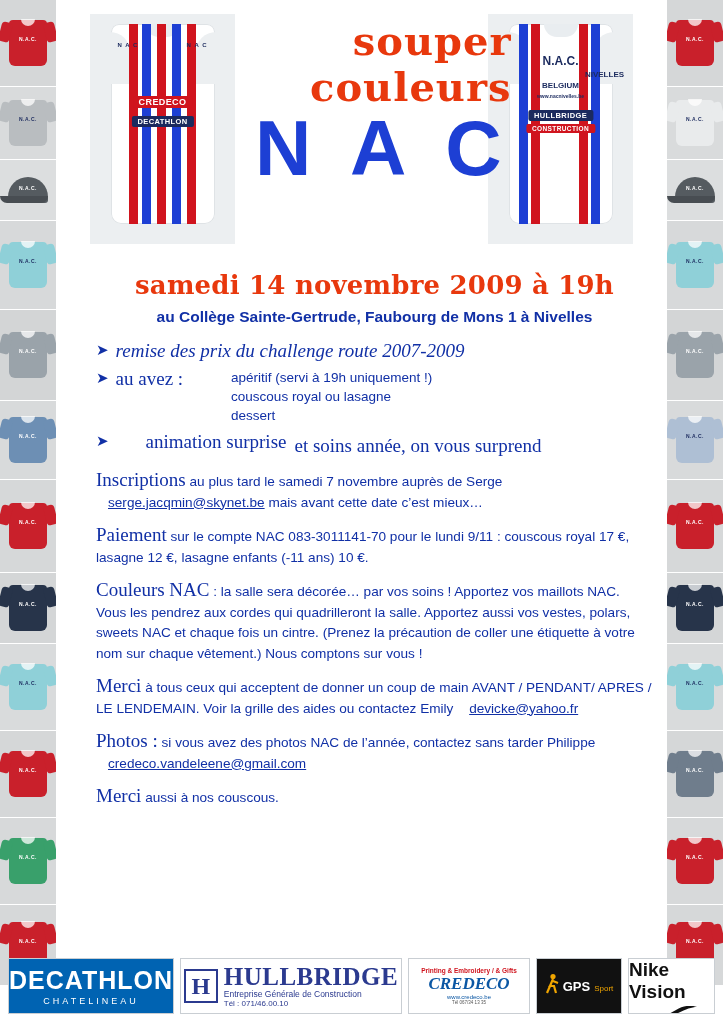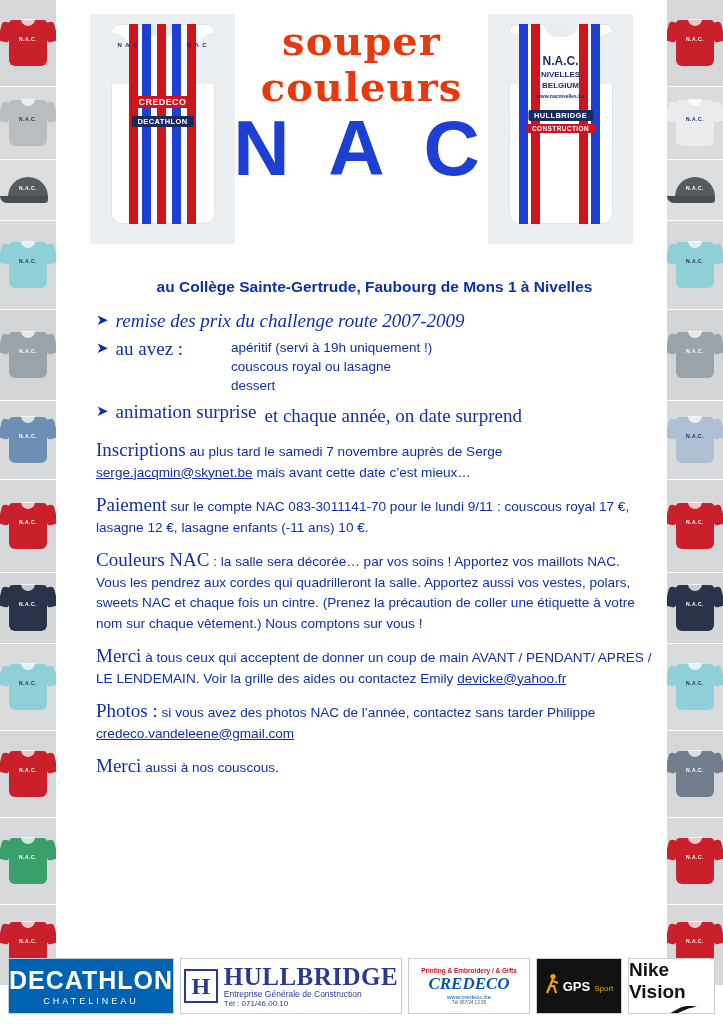--- a/index.html
+++ b/index.html
@@ -98,21 +98,21 @@
     background:#d0141e; color:#fff; font-family:"Liberation Sans",sans-serif;
     font-weight:bold; letter-spacing:.4px; padding:1px 6px; border-radius:2px;
   }
   .chip.dark { background:#1b2a5e; }
   .shoulderTxt {
     position:absolute; top:18px; font-family:"Liberation Sans",sans-serif;
     font-size:6px; font-weight:bold; color:#1b2a5e; letter-spacing:1px;
   }
 
   
-  .title-wrap { position:absolute; left:50%; transform:translateX(-50%); top:18px; width:300px; text-align:center; }
+  .title-wrap { position:absolute; left:50%; transform:translateX(-50%); top:18px; width:300px; text-align:right; }
   .souper, .couleurs {
     font-family:"DejaVu Serif", serif;
     font-weight:bold;
     color:#e8380d;
     font-size:40px;
     line-height:46px;
     letter-spacing:1px;
   }
   .nac-big {
     font-family:"Liberation Sans", sans-serif;
@@ -145,29 +145,29 @@
 
   .bullets { margin-top:14px; color:#1130a6; }
   .bullet { display:flex; align-items:flex-start; margin-bottom:6px; }
   .arrow {
     font-family:"Liberation Sans", sans-serif;
     color:#1130a6; font-size:15px; line-height:20px; margin-right:7px;
   }
   .b1 { font-style:italic; font-size:19px; font-family:"Liberation Serif",serif; }
   .b2 { font-size:19px; }
   .menu-col { margin-left:48px; font-family:"Liberation Sans",sans-serif; font-size:13.5px; line-height:19px; }
-  .b3 { font-size:19px; }
+  .b3 { font-size:19px;margin-left:30px; }
 
   .para { color:#1130a6; margin-top:13px; line-height:19.5px; }
   .para .lead {
     font-family:"Liberation Serif", serif;
     font-size:19px;
   }
   .para .txt { font-family:"Liberation Sans", sans-serif; font-size:13.6px; }
-  .link { color:#1130a6; text-decoration:underline; }
+  .link { color:#1130a6; text-decoration:underline;margin-left:12px; }
 
   
   .sponsors {
     position:absolute; left:8px; right:8px; bottom:10px; height:56px;
     display:flex; align-items:stretch; gap:6px;
   }
   .sp {
     background:#fff; border:1px solid #c9ced3; flex:0 0 auto;
     display:flex; align-items:center; justify-content:center; position:relative;
     overflow:hidden;
@@ -373,36 +373,37 @@
     <div class="jersey-photo jersey-right">
       <div class="vest">
         <div class="neck"></div>
         <div class="armL"></div>
         <div class="armR"></div>
         <div class="stripe" style="left:10px;background:#1d3fd4;"></div>
         <div class="stripe" style="left:22px;background:#d0141e;"></div>
         <div class="stripe" style="left:70px;background:#d0141e;"></div>
         <div class="stripe" style="left:82px;background:#1d3fd4;"></div>
         <div class="logo" style="top:30px;font-size:12px;color:#1b2a5e;">N.A.C.</div>
-        <div class="logo" style="top:46px;font-size:8px;color:#1b2a5e;">NIVELLES</div>
+        <div class="logo" style="top:46px;font-size:8px;color:#1b2a5e;margin-left:44px;">NIVELLES</div>
         <div class="logo" style="top:57px;font-size:8px;color:#1b2a5e;">BELGIUM</div>
         <div class="logo" style="top:69px;font-size:5px;color:#1b2a5e;">www.nacnivelles.be</div>
         <div class="chip dark" style="top:86px;font-size:7.5px;">HULLBRIDGE</div>
         <div class="chip" style="top:100px;font-size:6.5px;background:#d0141e;">CONSTRUCTION</div>
       </div>
     </div>
 
     <div class="title-wrap">
       <div class="souper">souper</div>
       <div class="couleurs">couleurs</div>
       <div class="nac-big">N A C</div>
     </div>
 
     <div class="body-block">
 
+      <div class="date-line">samedi 14 novembre 2009 à 19h</div>
       <div class="place-line">au Collège Sainte-Gertrude, Faubourg de Mons 1 à Nivelles</div>
 
       <div class="bullets">
 
         <div class="bullet">
           <span class="arrow">➤</span>
           <span class="b1">remise des prix du challenge route 2007-2009</span>
         </div>
 
         <div class="bullet">
@@ -411,21 +412,21 @@
           <span class="menu-col">
             <div>apéritif (servi à 19h uniquement !)</div>
             <div>couscous royal ou lasagne</div>
             <div>dessert</div>
           </span>
         </div>
 
         <div class="bullet" style="margin-top:4px;">
           <span class="arrow">➤</span>
           <span class="b3">animation surprise</span>
-          <span class="b3 small" style="margin-left:8px;padding-top:4px;">et chaque année, on date surprend</span>
+          <span class="b3 small" style="margin-left:8px;padding-top:4px;">et soins année, on vous surprend</span>
         </div>
       </div>
 
       <div class="para">
         <span class="lead">Inscriptions</span><span class="txt"> au plus tard le samedi 7 novembre auprès de Serge </span><a class="txt link" href="#">serge.jacqmin@skynet.be</a><span class="txt"> mais avant cette date c’est mieux…</span>
       </div>
 
       <div class="para">
         <span class="lead">Paiement</span><span class="txt"> sur le compte NAC 083-3011141-70 pour le lundi 9/11 : couscous royal 17 €, lasagne 12 €, lasagne enfants (-11 ans) 10 €.</span>
       </div>

